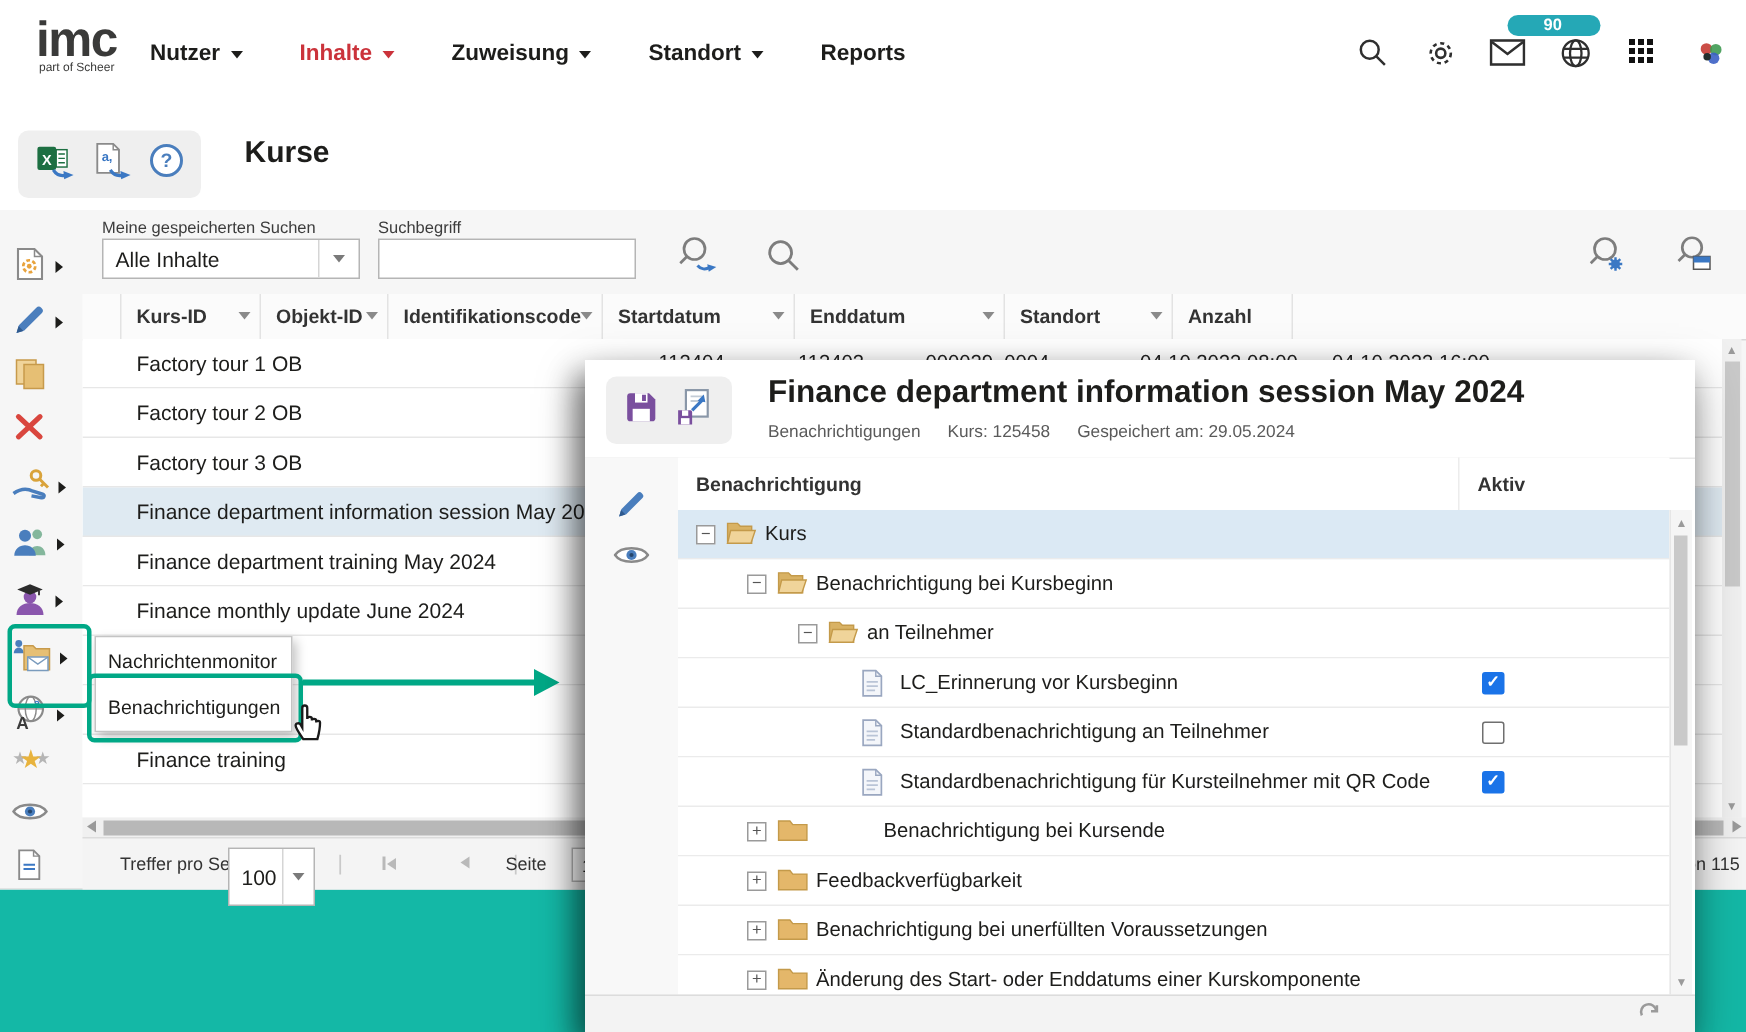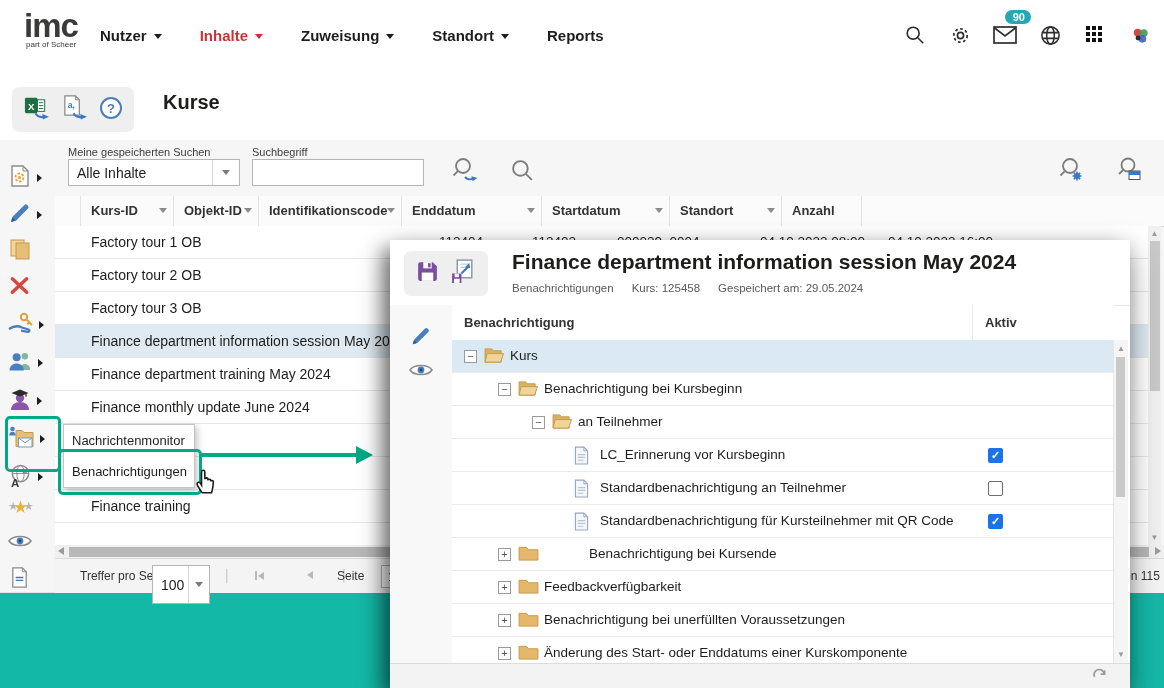--- a/index.html
+++ b/index.html
@@ -13,22 +13,22 @@
   #logo{position:absolute;left:24px;top:10px;cursor:default;}
   #logo .imc{font-size:33px;font-weight:700;color:#3a3a39;letter-spacing:-1px;line-height:32px;}
   #logo .sub{font-size:8px;color:#3a3a39;margin-top:-2px;margin-left:2px;}
   #nav-items{position:absolute;left:100px;top:0;height:70px;display:flex;align-items:center;gap:38px;}
   .nav-item{font-size:15px;font-weight:700;color:#1d1d1b;display:flex;align-items:center;cursor:pointer;}
   .nav-item.active{color:#cb333b;}
   .caret{display:inline-block;width:0;height:0;border-left:4.5px solid transparent;border-right:4.5px solid transparent;
          border-top:5.5px solid currentColor;margin-left:7px;margin-top:2px;}
   #nav-icons{position:absolute;right:12px;top:0;height:70px;display:flex;align-items:center;gap:21px;}
   .nicon{position:relative;width:24px;height:24px;display:flex;align-items:center;justify-content:center;cursor:pointer;}
-  .badge{position:absolute;top:-13px;left:12px;min-width:14px;padding:1px 6px;background:#25a8b6;color:#fff;
-         font-size:11px;font-weight:700;border-radius:9px;text-align:right;}
+  .badge{position:absolute;top:-13px;left:12px;min-width:14px;padding:1px 24px;background:#25a8b6;color:#fff;
+         font-size:11px;font-weight:700;border-radius:9px;text-align:left;}
   .dots3x3{display:grid;grid-template-columns:repeat(3,6px);grid-auto-rows:6px;}
   .dots3x3 i{width:3.6px;height:3.6px;background:#111;border-radius:0;}
 
   
   #toolbar{position:absolute;left:0;top:70px;width:1164px;height:70px;background:#fff;}
   #tool-group{position:absolute;left:12px;top:17px;width:122px;height:45px;background:#efefef;border-radius:7px;
               display:flex;align-items:center;justify-content:space-around;padding:0 6px;box-sizing:border-box;}
   #page-title{position:absolute;left:163px;top:21px;font-size:20px;font-weight:700;}
 
   
@@ -357,22 +357,22 @@
         <line x1="7.2" y1="13.8" x2="3" y2="18" stroke="#7d7d7d" stroke-width="1.8"></line>
         <rect x="13" y="15" width="11" height="8.5" fill="#fff" stroke="#555"></rect>
         <rect x="13" y="15" width="11" height="4" fill="#3b78c4"></rect>
       </svg></div>
 
   <div id="grid-header">
       <div class="hcell" style="width: 26px; padding-left: 0px;"><span class="dragbars"><i></i></span></div>
       <div class="hcell" style="width: 93px;"><span>Kurs-ID</span><span class="hcaret"></span></div>
       <div class="hcell" style="width: 85px;"><span>Objekt-ID</span><span class="hcaret"></span></div>
       <div class="hcell" style="width: 143px;"><span>Identifikationscode</span><span class="hcaret"></span></div>
+      <div class="hcell" style="width: 128px;"><span>Startdatum</span><span class="hcaret"></span></div>
       <div class="hcell" style="width: 140px;"><span>Enddatum</span><span class="hcaret"></span></div>
-      <div class="hcell" style="width: 128px;"><span>Startdatum</span><span class="hcaret"></span></div>
       <div class="hcell" style="width: 112px;"><span>Standort</span><span class="hcaret"></span></div>
       <div class="hcell" style="width: 80px;"><span>Anzahl</span></div>
     </div>
   <div id="grid-rows">
       <div class="grow">
         <div class="gcell" style="width: 26px;"></div>
         <div class="gcell name" style="width: 348px;">Factory tour 1 OB</div>
         <div class="gcell" style="width: 93px;">113404</div>
         <div class="gcell" style="width: 85px;">113403</div>
         <div class="gcell" style="width: 143px;">000029_0004</div>

